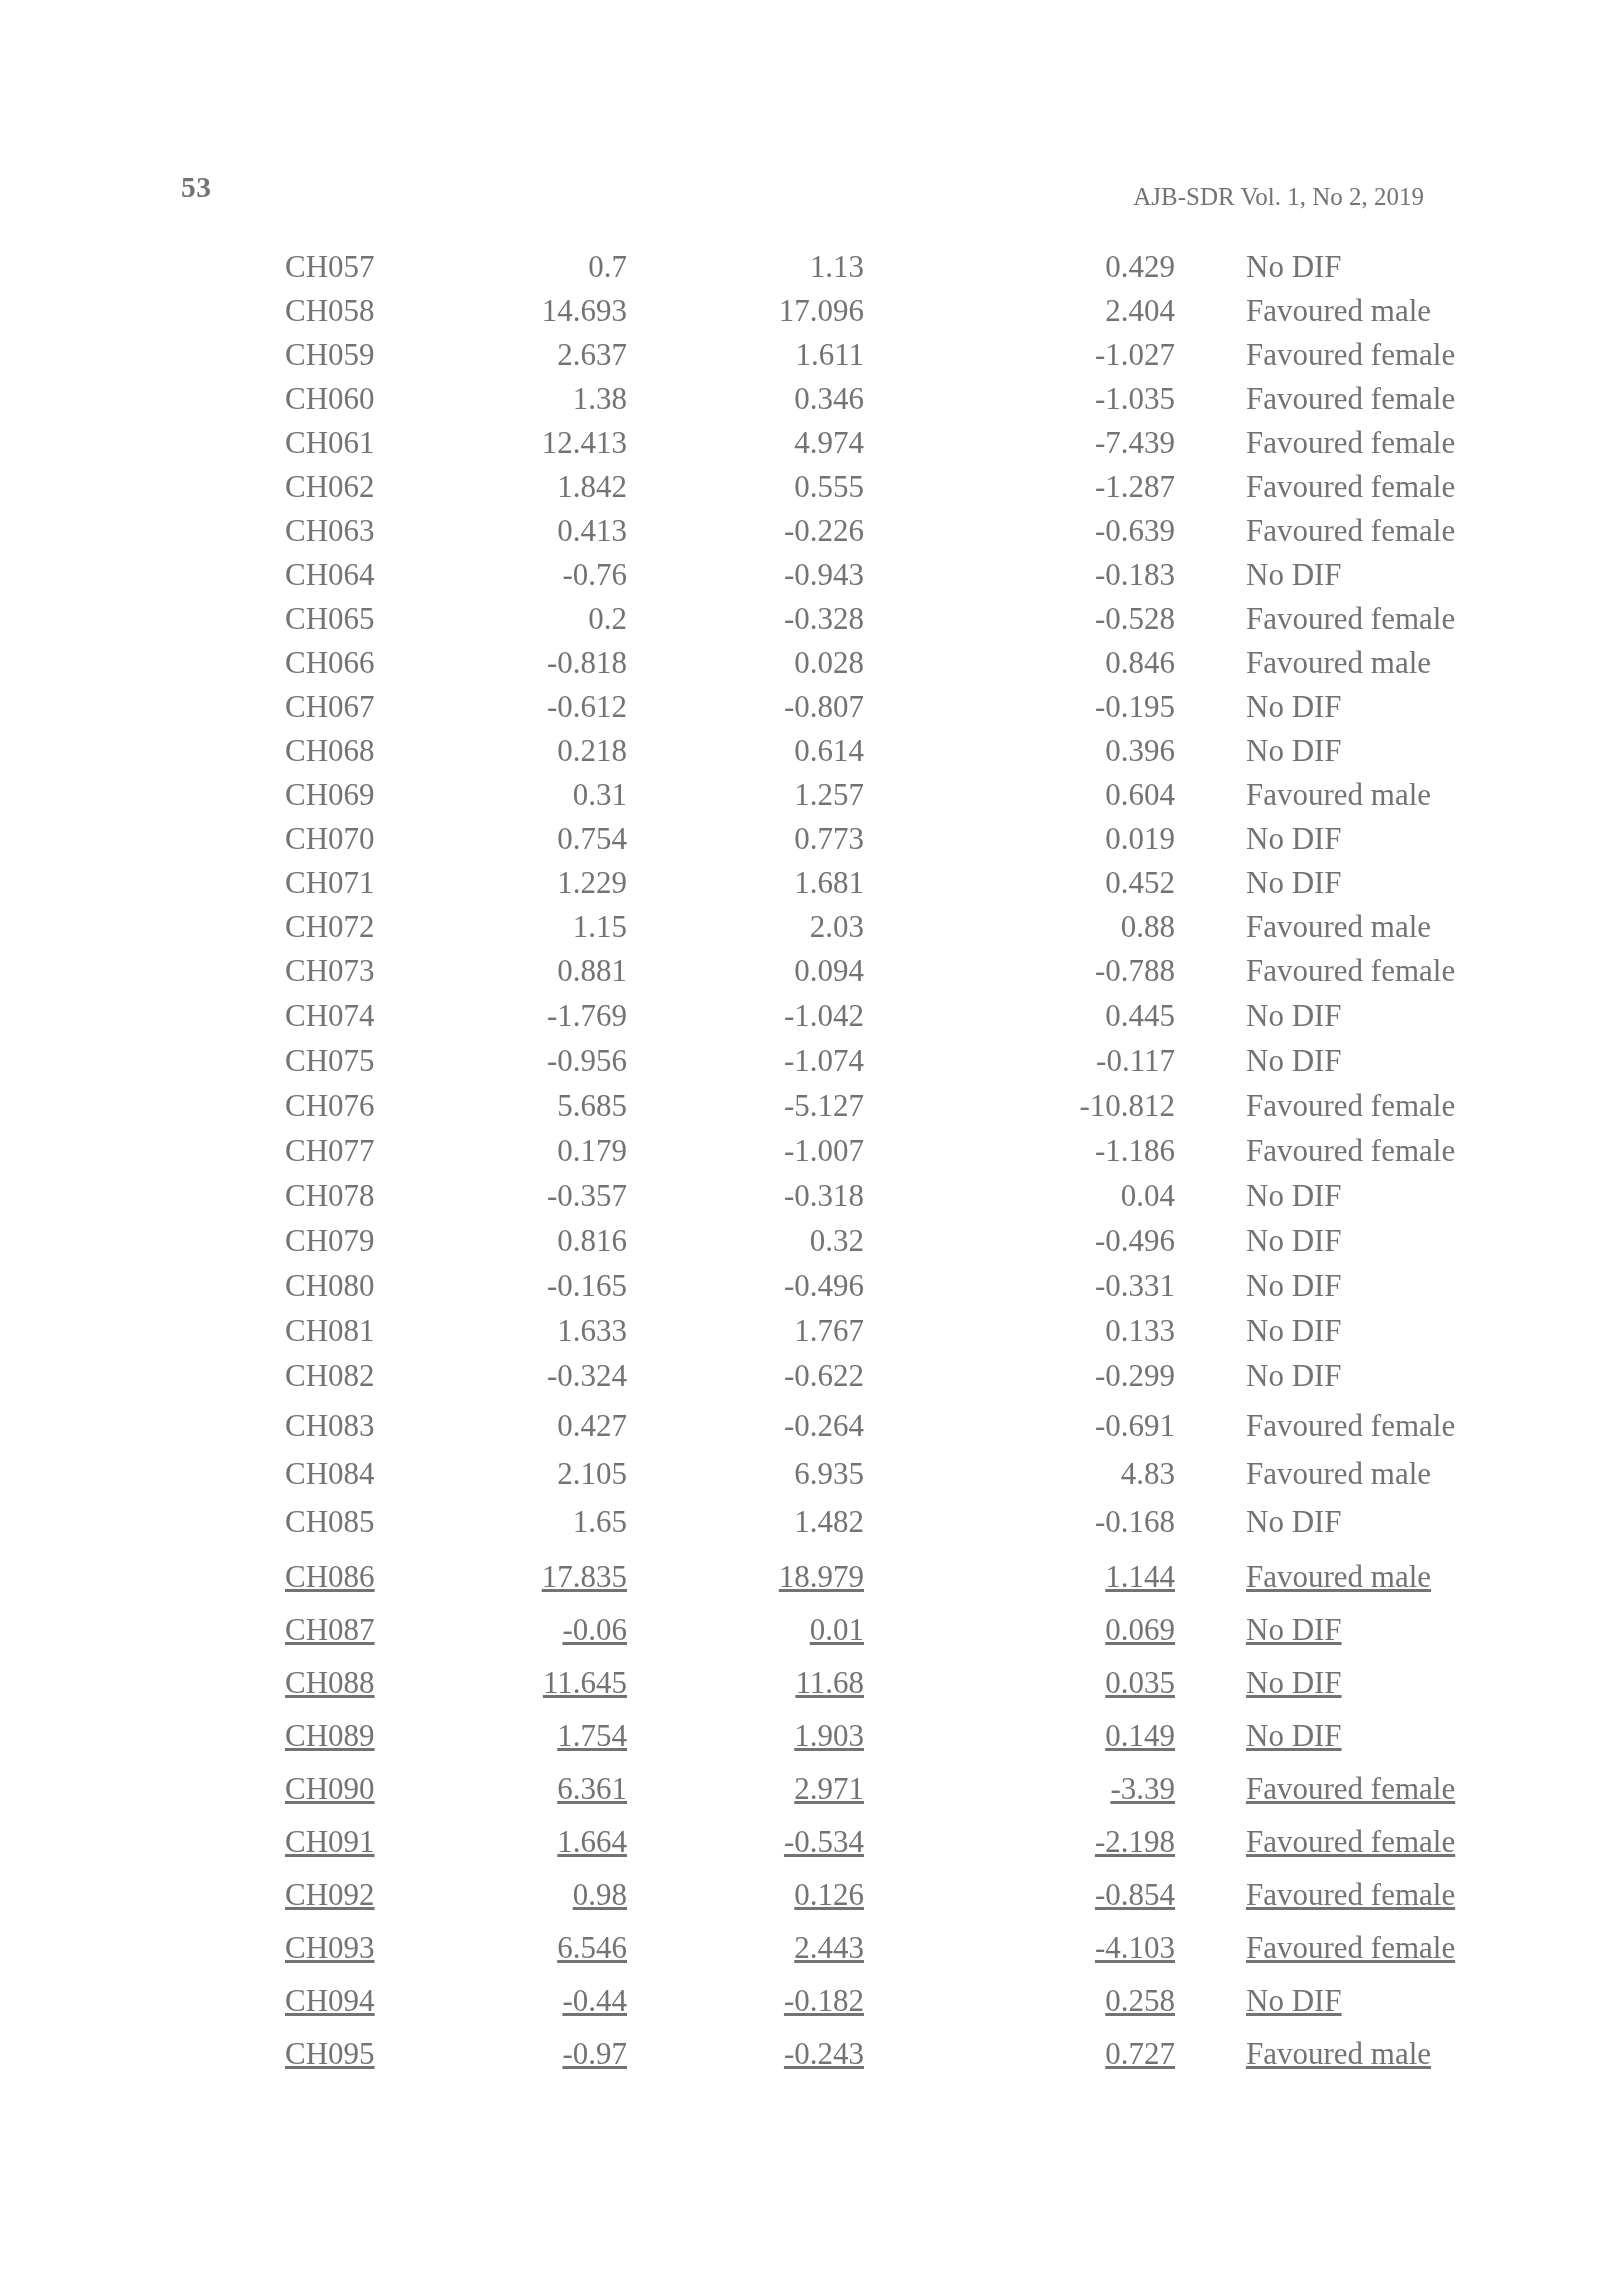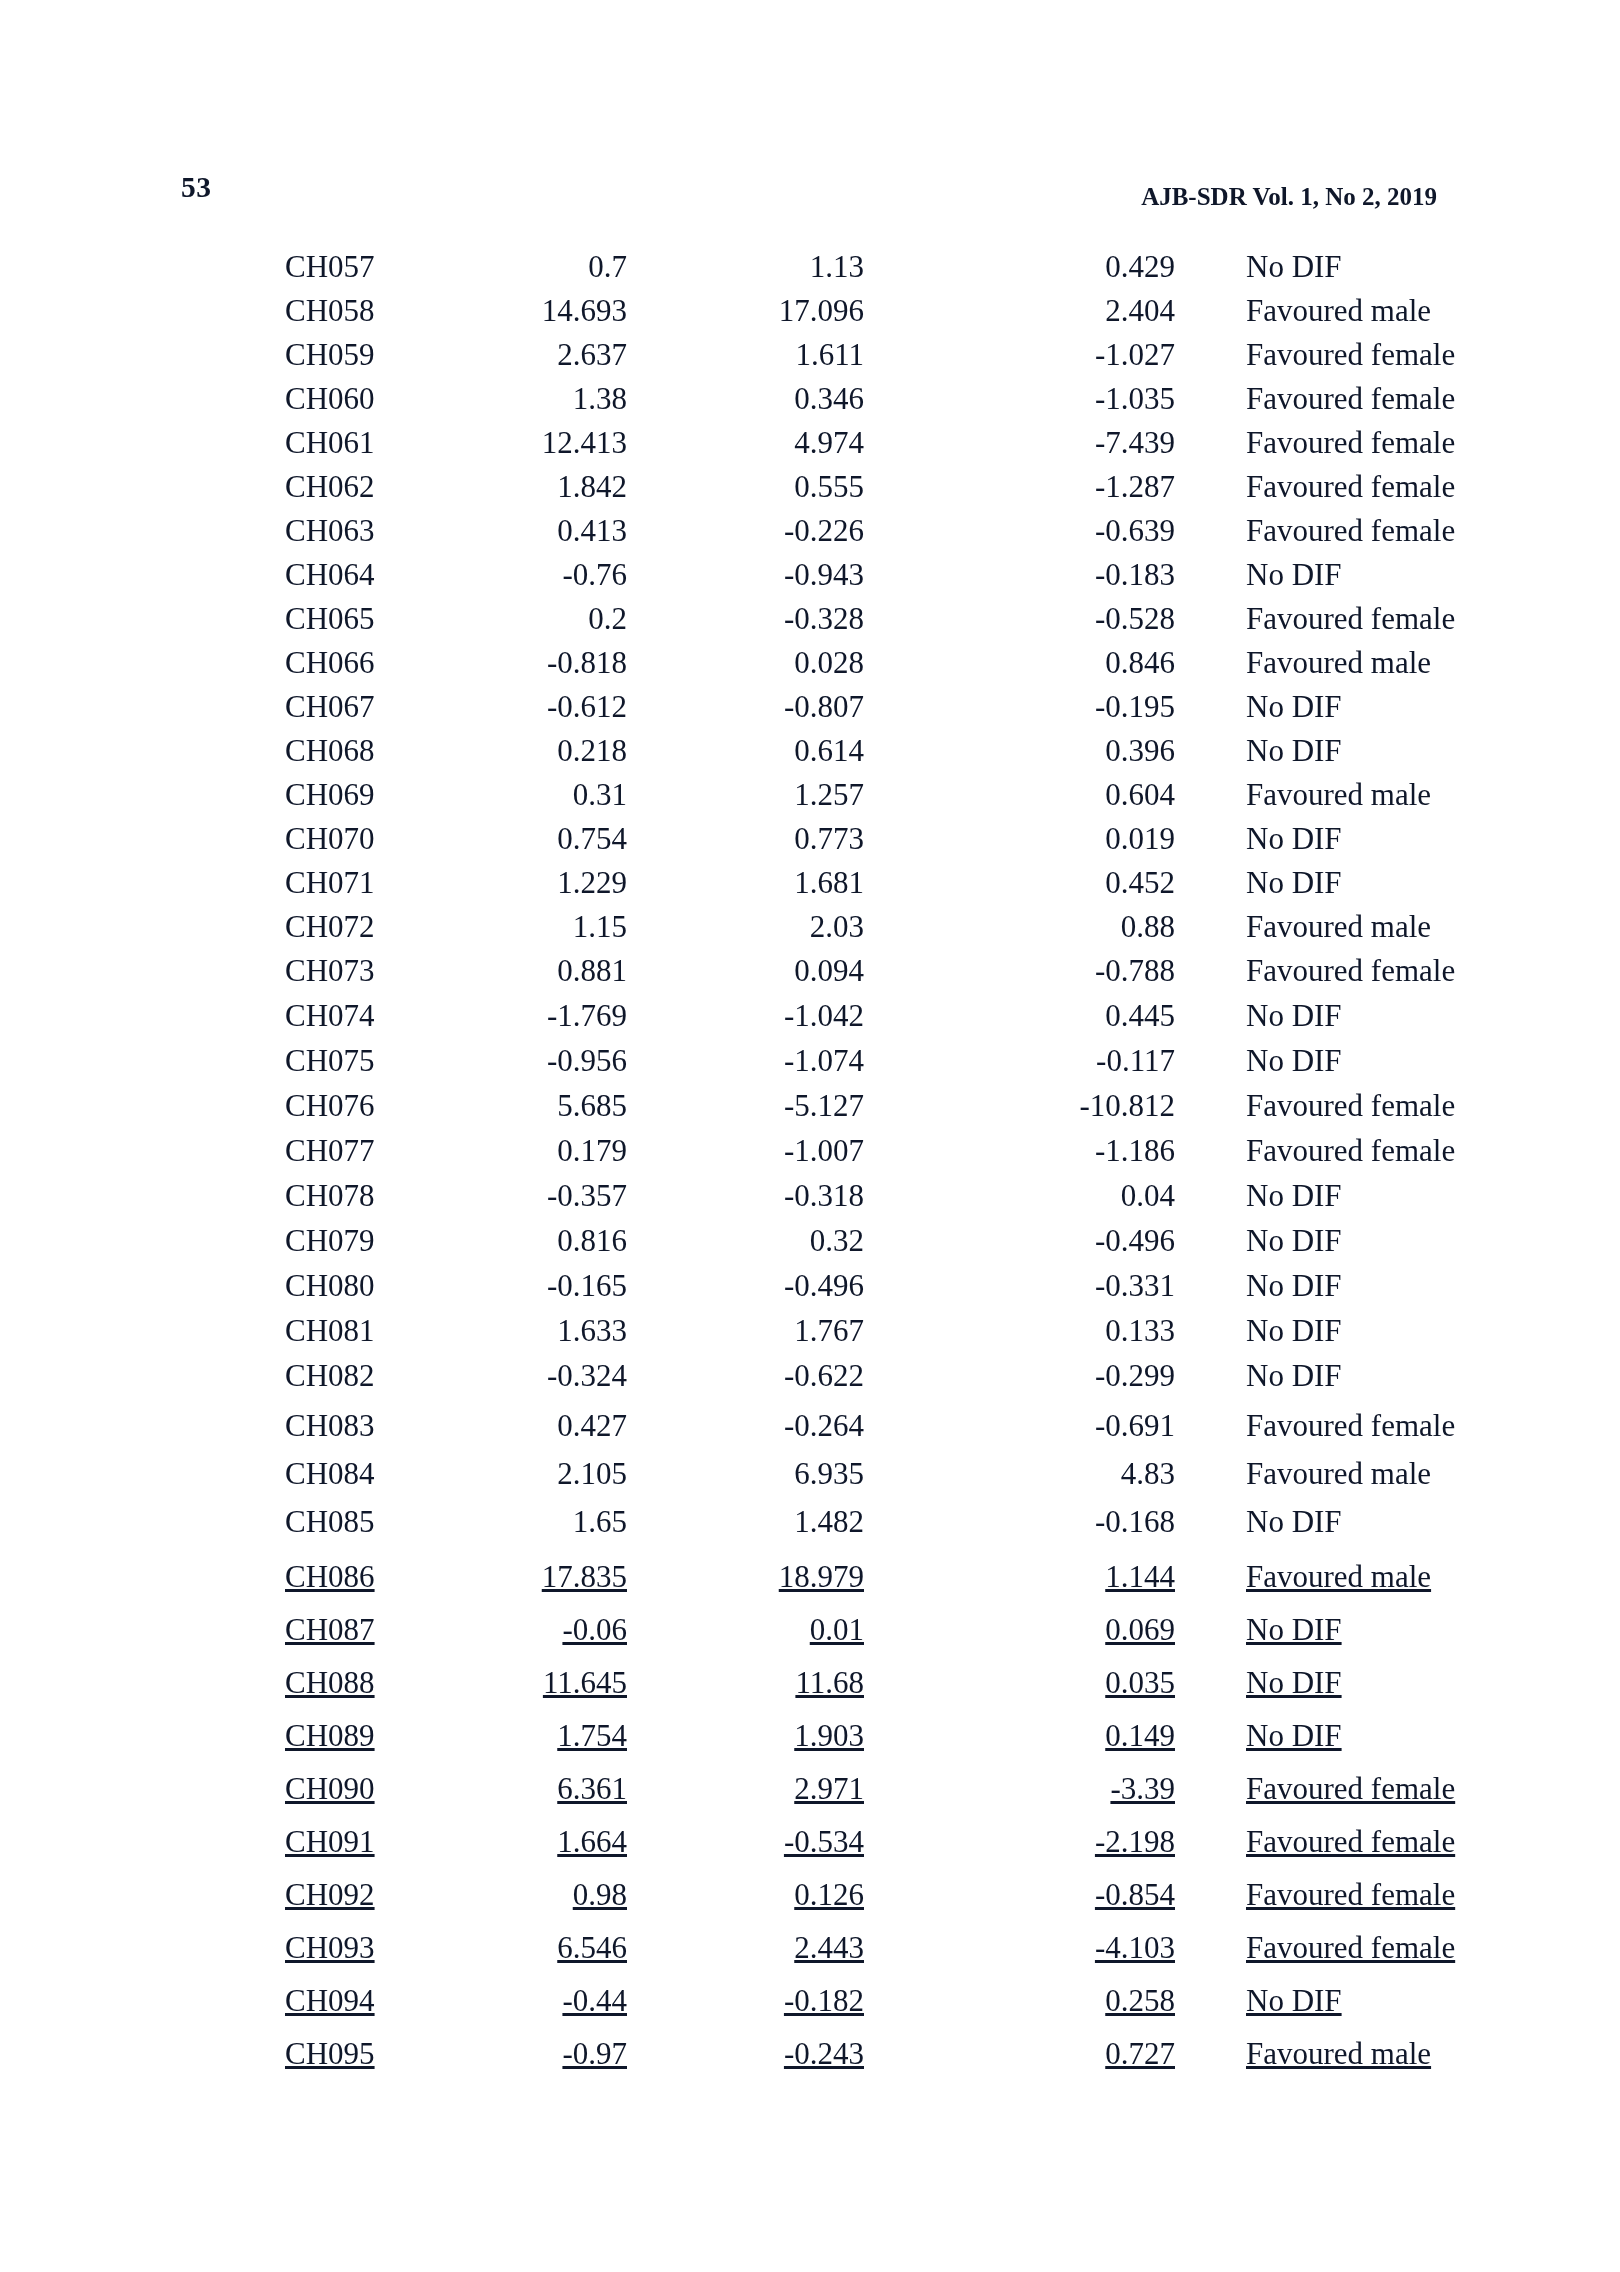--- a/index.html
+++ b/index.html
@@ -6,38 +6,37 @@
     margin: 0;
     padding: 0;
     background: #ffffff;
   }
   .page {
     position: relative;
     width: 1621px;
     height: 2272px;
     background: #ffffff;
     font-family: "Liberation Serif", "DejaVu Serif", serif;
-    color: #0f172a;
+    color: #737373;
     overflow: hidden;
   }
   .page-number {
     position: absolute;
     left: 181px;
     top: 171px;
     font-size: 29.5px;
     font-weight: bold;
     letter-spacing: 0.5px;
   }
   .journal-header {
     position: absolute;
-    right: 184px;
+    right: 197px;
     top: 183px;
     font-size: 25px;
     white-space: nowrap;
-    font-weight: bold;
   }
   .dif-table {
     position: absolute;
     left: 285px;
     top: 245px;
     width: 1198px;
     font-size: 31px;
   }
   .row {
     display: flex;

